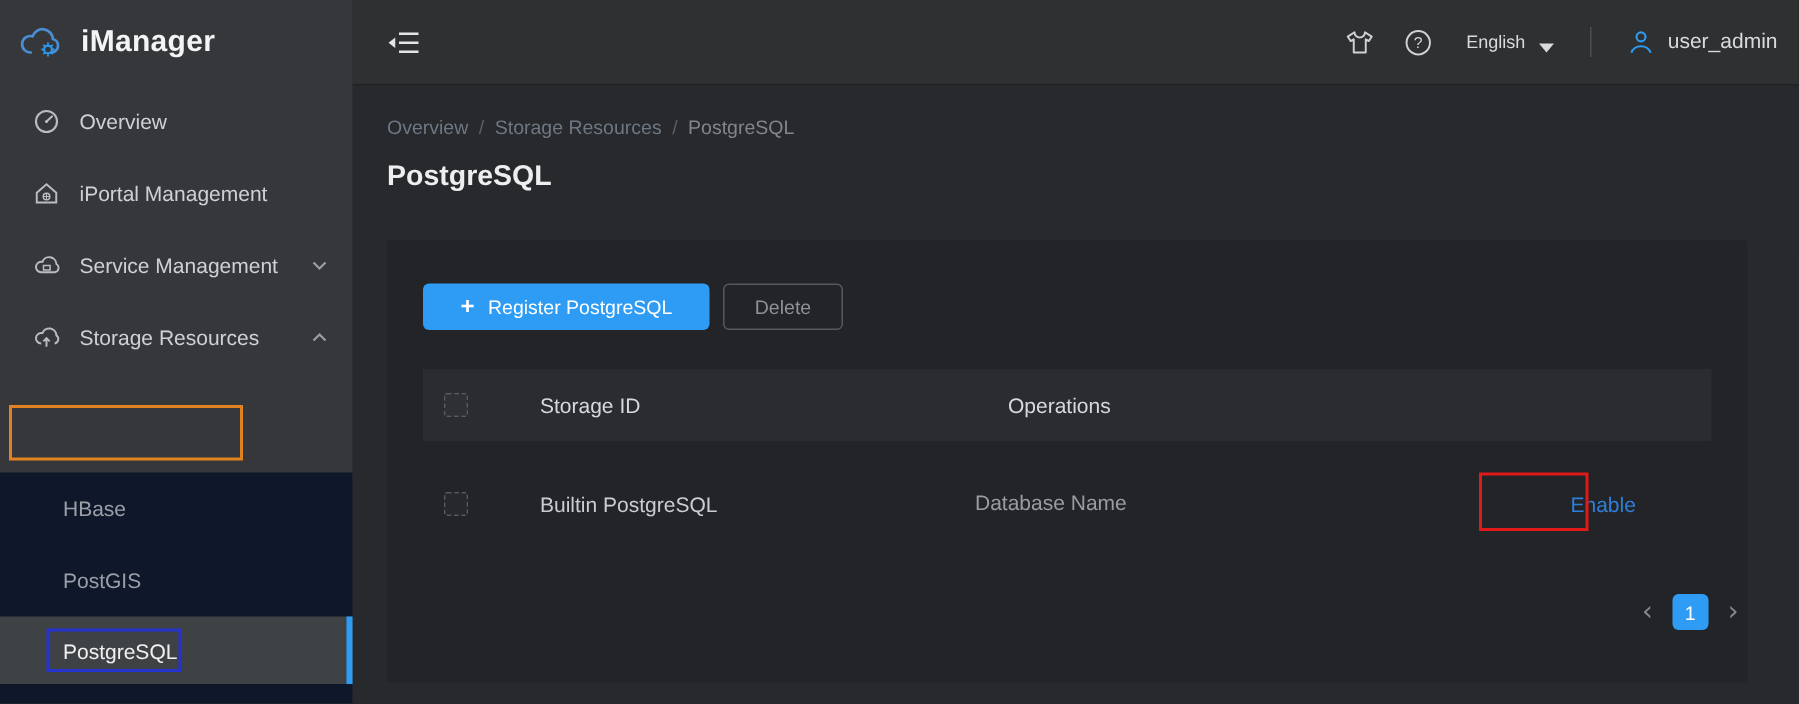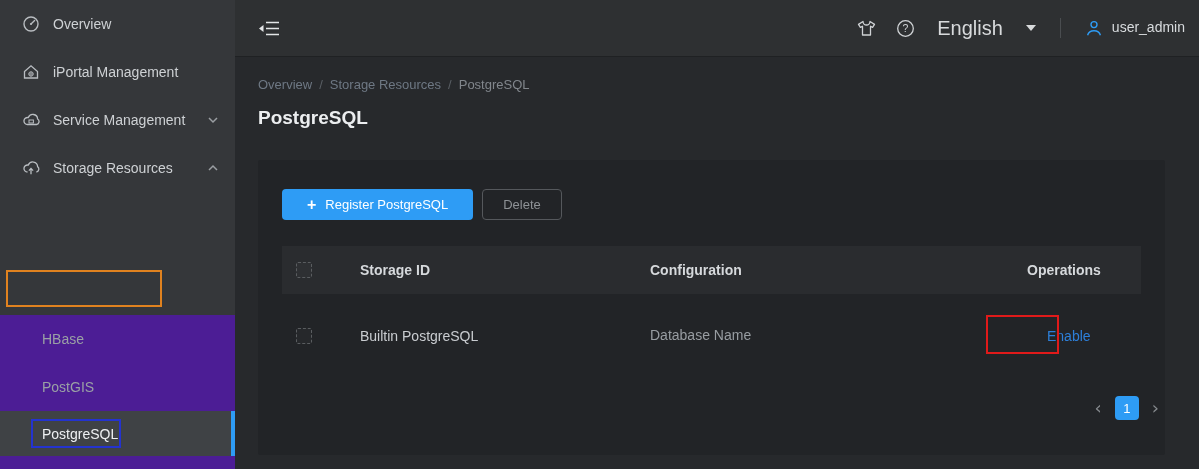--- a/index.html
+++ b/index.html
@@ -12,32 +12,32 @@
   }
 
   
   .sidebar { position:absolute; left:0; top:0; width:235px; height:469px; background:#35373a; z-index:1; }
   .logo-row { height:57px; display:flex; align-items:center; padding-left:12px; gap:10px; }
   .logo-name { color:#f2f4f6; font-size:20px; font-weight:bold; letter-spacing:.2px; }
   .nav-item { position:relative; height:48px; display:flex; align-items:center; padding-left:22px; gap:13px;
               color:#ced1d4; font-size:14px; cursor:pointer; }
   .nav-item .nav-icon { width:18px; height:18px; color:#b9bdc1; display:flex; }
   .nav-chevron { position:absolute; right:16px; top:50%; transform:translateY(-50%); color:#9a9ea2; display:flex; }
-  .submenu { position:absolute; left:0; top:315px; width:235px; height:154px; background:#4c1d95; }
+  .submenu { position:absolute; left:0; top:315px; width:235px; height:154px; background:#0f172a; }
   .submenu-item { height:48px; display:flex; align-items:center; padding-left:42px; color:#9aa0a5; font-size:14px; cursor:pointer; }
   .submenu-item.active { height:45px; background:#3f4245; color:#eef0f2; border-right:4px solid #2e9cf5; }
 
   
   .topbar { position:absolute; left:235px; top:0; width:964px; height:57px; background:#2e3032;
             border-bottom:1px solid #1f2123; display:flex; align-items:center; z-index:1; }
   .collapse-btn { margin-left:23px; display:flex; cursor:pointer; }
   .topbar-right { margin-left:auto; display:flex; align-items:center; padding-right:14px; }
   .tb-icon { display:flex; color:#cfd2d5; cursor:pointer; }
   .tb-gap20 { margin-left:20px; }
-  .lang { margin-left:22px; display:flex; align-items:center; gap:23px; color:#d8dadc; font-size:20px; cursor:pointer; }
+  .lang { margin-left:22px; display:flex; align-items:flex-end; gap:9px; color:#d8dadc; font-size:12px; cursor:pointer; }
   .caret-down { width:0; height:0; border-left:5px solid transparent; border-right:5px solid transparent; border-top:6px solid #d8dadc; }
   .tb-divider { width:1px; height:20px; background:#4a4d50; margin:0 24px; }
   .user { display:flex; align-items:flex-start; gap:9px; color:#d8dbde; font-size:14px; cursor:pointer; }
 
   
   .main { position:absolute; left:235px; top:57px; width:964px; height:412px; background:#27292c; }
   .breadcrumb { position:absolute; left:23px; top:20px; font-size:13px; display:flex; gap:7px; align-items:center; }
   .crumb { color:#6e7884; cursor:pointer; }
   .crumb.current { color:#81868c; cursor:default; }
   .crumb-sep { color:#5a5f65; }
@@ -46,21 +46,21 @@
   .card { position:absolute; left:23px; top:103px; width:907px; height:295px; background:#222427; border-radius:2px; }
   .toolbar { position:absolute; left:24px; top:29px; display:flex; gap:9px; }
   .btn-primary { height:31px; padding:0 25px; background:#2e9cf5; border:none; border-radius:4px;
                  color:#ffffff; font-size:13px; font-family:inherit; display:flex; align-items:center; gap:9px; cursor:pointer; }
   .btn-primary .plus { font-size:16px; font-weight:bold; line-height:1; }
   .btn-ghost { height:31px; padding:0 20px; background:transparent; border:1px solid #55585c; border-radius:4px;
                color:#8e9296; font-size:13px; font-family:inherit; display:flex; align-items:center; cursor:pointer; }
 
   .table { position:absolute; left:24px; top:86px; width:859px; }
   .thead, .trow { display:grid; grid-template-columns:78px 290px 355px 1fr; align-items:center; }
-  .thead { height:48px; background:#2a2c2f; color:#d6d9dc; font-size:14px; font-weight:bold; }
+  .thead { height:48px; background:#2a2c2f; color:#d6d9dc; font-size:14px; font-weight:normal; }
   .trow { height:83px; color:#c9ccd0; font-size:14px; }
   .cb-cell { padding-left:14px; }
   .checkbox { width:16px; height:16px; border:1px dashed #5a5d60; border-radius:2px; background:rgba(255,255,255,0.02); cursor:pointer; }
   .config-cell { color:#989da2; line-height:23px; }
   .ops-cell { padding-left:22px; }
   .link { color:#2d7fd9; font-size:14px; cursor:pointer; text-decoration:none;margin-left:20px; }
 
   .pagination { position:absolute; right:6px; top:236px; display:flex; align-items:center; gap:13px; }
   .page-arrow { color:#85898d; font-size:18px; line-height:1; cursor:pointer; font-family:"DejaVu Sans", sans-serif; }
   .page-current { width:24px; height:24px; background:#2e9cf5; border-radius:4px; color:#fff; font-size:13px;
@@ -71,20 +71,30 @@
   .annot-orange { left:6px; top:270px; width:156px; height:37px; border:2px solid #e0821f; }
   .annot-blue   { left:31px; top:419px; width:90px; height:29px; border:2px solid #2433cf; }
   .annot-red    { left:986px; top:315px; width:73px; height:39px; border:2px solid #e01a1a; }
 
   svg { display:block; }
 </style>
 </head>
 <body>
 
 <div class="sidebar">
+  <div class="logo-row">
+    <span>
+      <svg width="32" height="26" viewBox="0 0 32 26">
+        <path d="M8.5 19 a5.5 5.5 0 1 1 1.2-10.8 A7 7 0 0 1 23.3 10 a4.6 4.6 0 0 1-.6 9" fill="none" stroke="#4a8fd4" stroke-width="1.8" stroke-linecap="round"></path>
+        <circle cx="20" cy="17" r="2.6" fill="none" stroke="#2e9cf5" stroke-width="1.4"></circle>
+        <path d="M20 13.6 V12.4 M20 20.4 V21.6 M16.8 17 H15.6 M23.2 17 H24.4 M17.7 14.7 L16.9 13.9 M22.3 19.3 L23.1 20.1 M17.7 19.3 L16.9 20.1 M22.3 14.7 L23.1 13.9" stroke="#2e9cf5" stroke-width="1.2"></path>
+      </svg>
+    </span>
+    <span class="logo-name">iManager</span>
+  </div>
 
   <div class="nav-item">
     <span class="nav-icon">
       <svg width="18" height="18" viewBox="0 0 18 18">
           <circle cx="9" cy="9" r="7" fill="none" stroke="currentColor" stroke-width="1.4"></circle>
           <path d="M9 9 L12.6 5.6" stroke="currentColor" stroke-width="1.4" stroke-linecap="round"></path>
           <circle cx="9" cy="9" r="1" fill="currentColor"></circle>
         </svg>
     </span>
     <span>Overview</span>
@@ -202,21 +212,20 @@
         <span>Delete</span>
       </button>
     </div>
 
     <div class="table">
       <div class="thead">
         <div class="cb-cell">
             <div class="checkbox"></div>
           </div>
         <div>Storage ID</div>
-        <div>Configuration</div>
         <div class="ops-cell">Operations</div>
       </div>
       <div class="trow">
         <div class="cb-cell">
             <div class="checkbox"></div>
           </div>
         <div>Builtin PostgreSQL</div>
         <div class="config-cell">
           <div>Database Name</div>
         </div>

